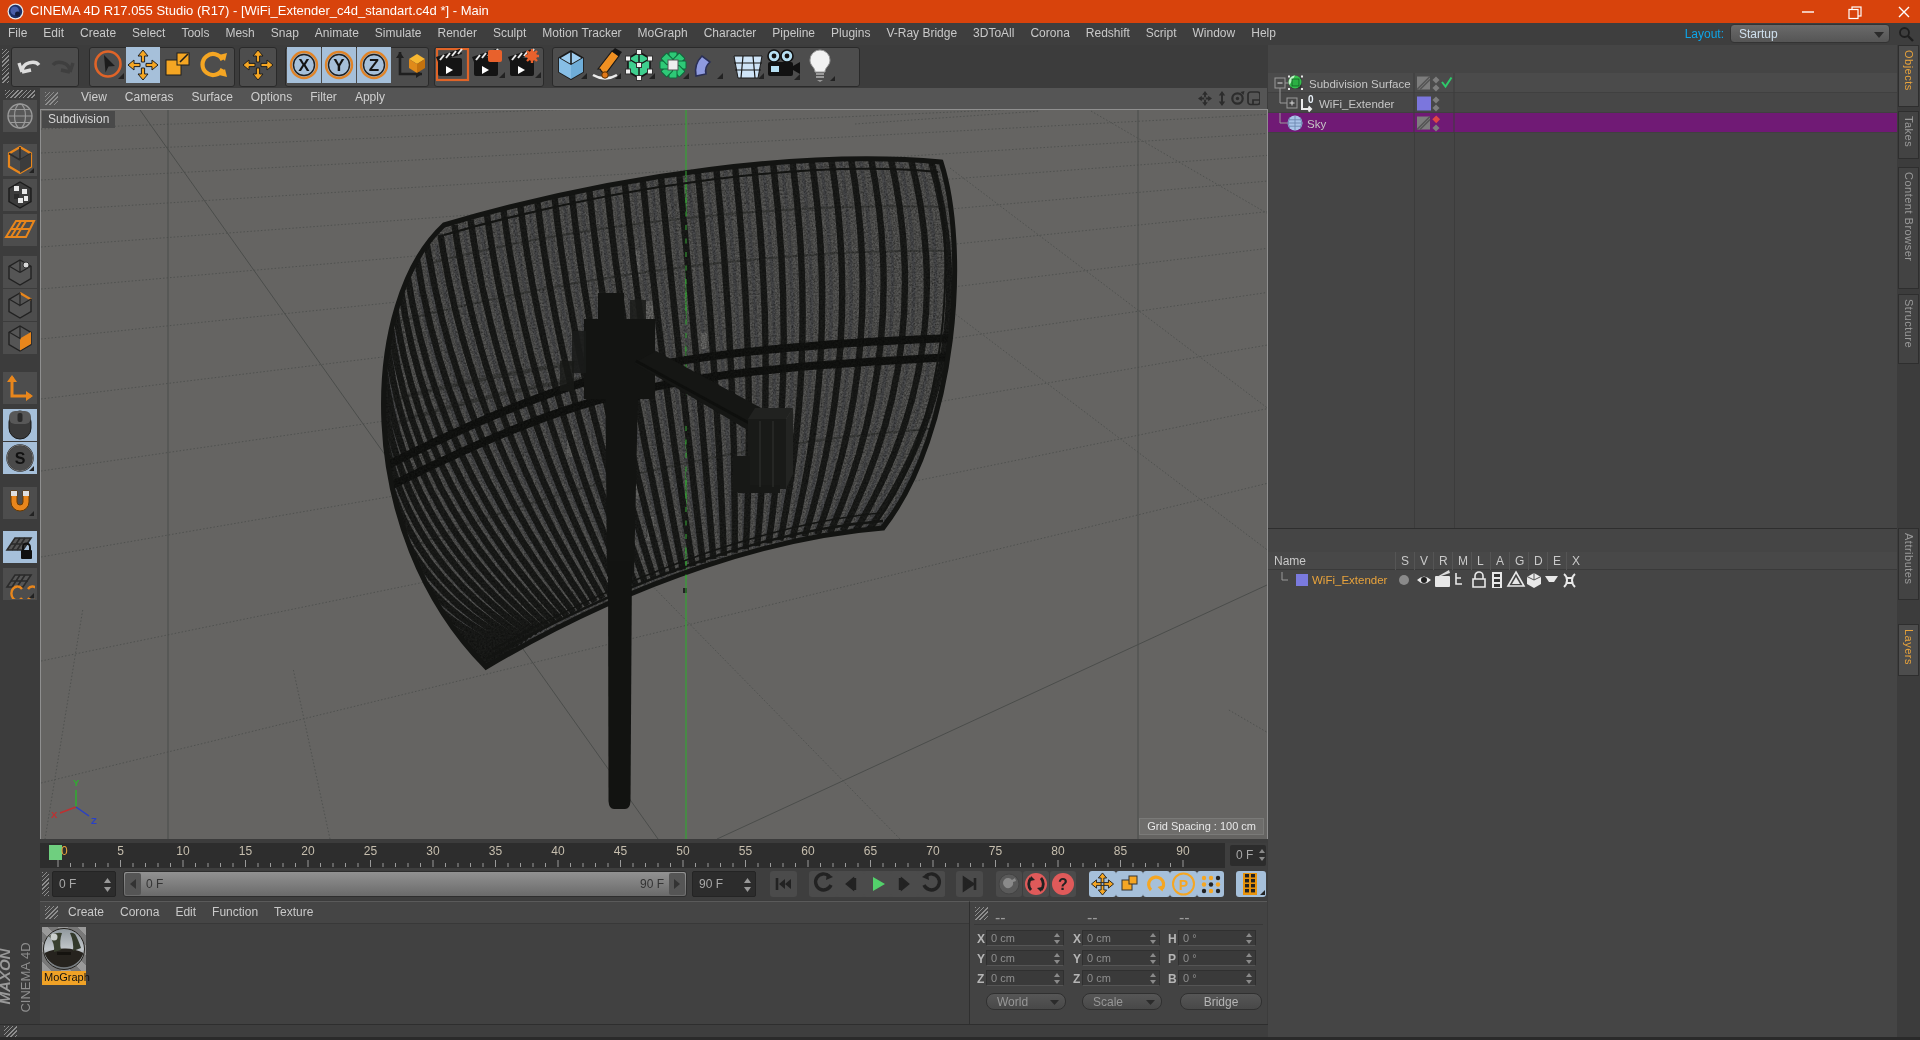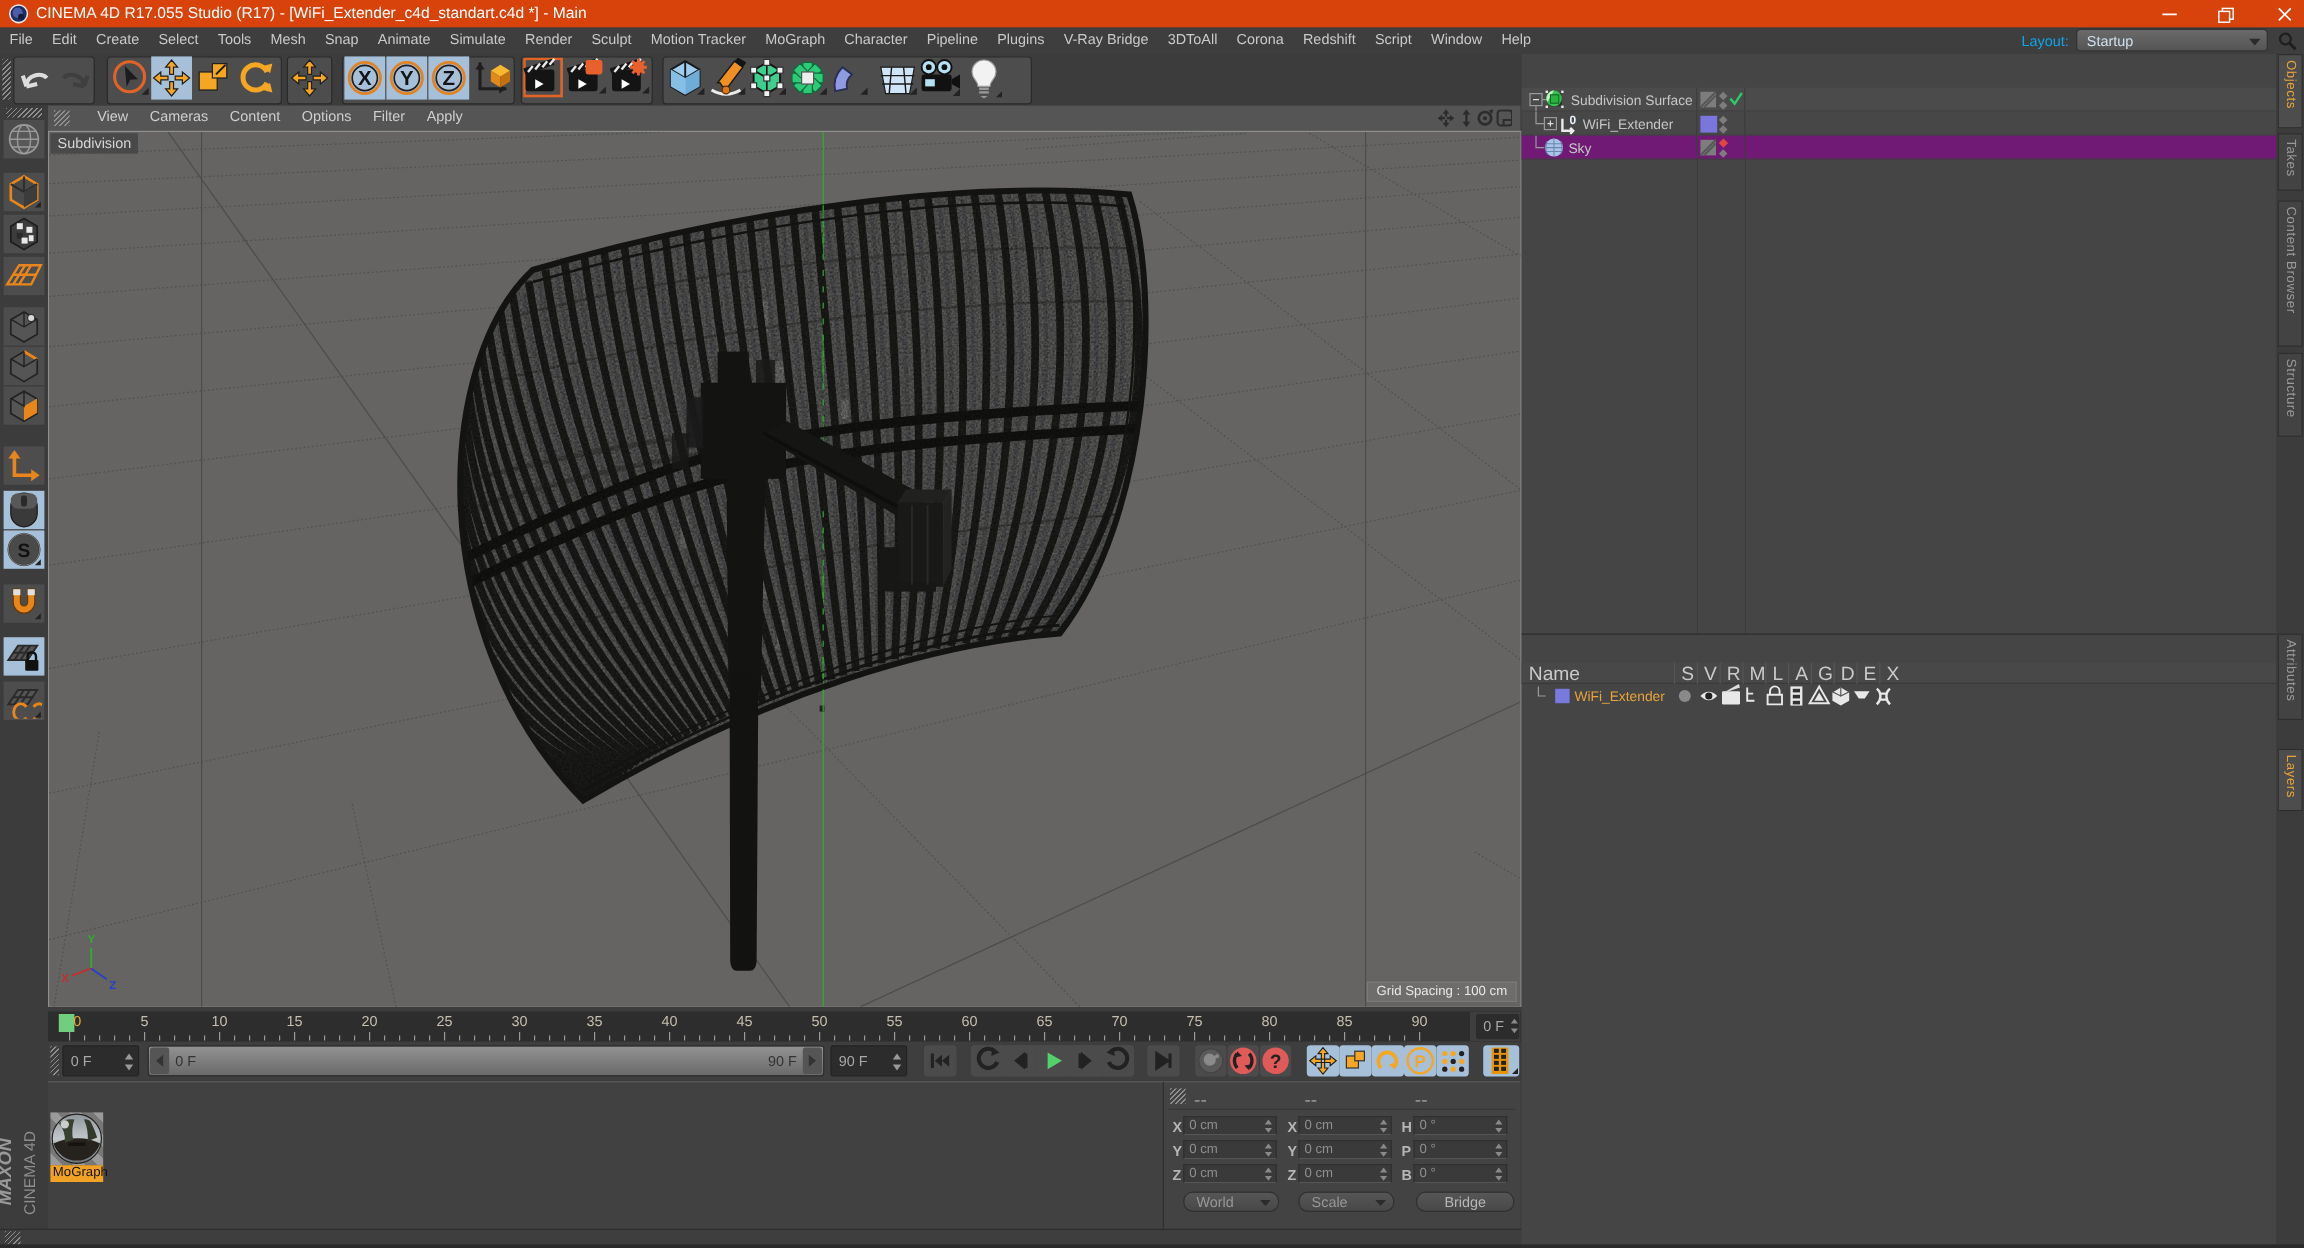--- a/index.html
+++ b/index.html
@@ -365,21 +365,21 @@
     </div><div class="lbtn" style="top:480px">
       <svg width="30" height="30">
         <g stroke="#2a2a2a" stroke-width="1.6">
           <path d="M2,18 L10,6 h16 L18,18 z" fill="#555"></path>
           <path d="M6,12 h17 M15,6 l-8,12 M20,6 l-8,12"></path>
         </g>
         <path d="M17,20 a6,7 0 1 0 0,9 M23,20 a6,7 0 1 1 0,9" stroke="#e8861c" stroke-width="2.4" fill="none"></path>
         <path d="M24,29 l5,0 0,-5 z" fill="#222"></path>
       </svg>
     </div></div>
-<div id="vpmenu" class="abs"><span class="grip"></span><span class="m" style="margin-left:12px">View</span><span class="m">Cameras</span><span class="m">Content</span><span class="m">Options</span><span class="m">Filter</span><span class="m">Apply</span>
+<div id="vpmenu" class="abs"><span class="grip"></span><span class="m" style="margin-left:12px">View</span><span class="m">Cameras</span><span class="m">Surface</span><span class="m">Options</span><span class="m">Filter</span><span class="m">Apply</span>
 <svg style="position:absolute;right:7px;top:3px" width="62" height="15">
 <path d="M7,0 l2.8,3.8 h-1.9 v2.4 h-1.8 v-2.4 h-1.9 z M7,15 l-2.8,-3.8 h1.9 v-2.4 h1.8 v2.4 h1.9 z M0,7.5 l3.8,-2.8 v1.9 h2.4 v1.8 h-2.4 v1.9 z M14,7.5 l-3.8,-2.8 v1.9 h-2.4 v1.8 h2.4 v1.9 z" fill="#2c2c2c"></path>
 <path d="M24,0 l3.2,4.5 h-2.2 v6 h-2 v-6 h-2.2 z M24,15 l-3.2,-4.5 h2.2 v-6 h2 v6 h2.2 z" fill="#2c2c2c"></path>
 <g transform="translate(33,0)">
         <circle cx="6.5" cy="7.5" r="5.2" fill="none" stroke="#2c2c2c" stroke-width="2.2"></circle>
         <circle cx="6.5" cy="7.5" r="1.7" fill="#2c2c2c"></circle>
         <path d="M9.5,1 l4,-1 -1,4 z" fill="#2c2c2c"></path>
       </g>
 <g transform="translate(50,1)">
         <rect x="0" y="0" width="12" height="12.5" rx="2.5" fill="none" stroke="#2c2c2c" stroke-width="1.7"></rect>
@@ -810,20 +810,21 @@
           <rect x="15" y="8" width="4" height="3.4"></rect>
           <rect x="9" y="13" width="4" height="3.4"></rect>
           <rect x="15" y="13" width="4" height="3.4"></rect>
           <rect x="9" y="18" width="4" height="3.4"></rect>
           <rect x="15" y="18" width="4" height="3.4"></rect>
         </g>
         <path d="M24,24 l5,0 0,-5 z" fill="#222"></path>
       </svg></div>
 </div>
 <div id="matpanel" class="abs">
+<div class="pmenu"><span class="grip"></span><span class="m">Create</span><span class="m">Corona</span><span class="m">Edit</span><span class="m">Function</span><span class="m">Texture</span></div>
 <div class="abs" style="left:2px;top:25px;width:44px;height:44px;background:repeating-linear-gradient(45deg,#9a9a9a 0 7px,#787878 7px 14px)">
 <svg width="44" height="44">
         <defs>
           <linearGradient id="sky" x1="0" y1="0" x2="0" y2="1">
             <stop offset="0" stop-color="#8f979c"></stop>
             <stop offset="0.5" stop-color="#c2c7cb"></stop>
             <stop offset="1" stop-color="#6a7074"></stop>
           </linearGradient>
         </defs>
 <circle cx="22" cy="22" r="20.5" fill="url(#sky)"></circle>
@@ -945,21 +946,21 @@
         <path d="M149,16.5 L162,3.5 M152,16.5 L162,6.5" stroke="#555" stroke-width="1.6"></path>
   <rect x="165.5" y="3.5" width="5.5" height="5.5" transform="rotate(45 168.2 6.2)" fill="#e04545"></rect>
   <rect x="165.5" y="12.5" width="5" height="5" transform="rotate(45 168 15)" fill="#7d7d7d"></rect>
   <line x1="186" y1="0" x2="186" y2="20" stroke="#3c3c3c"></line>
  </svg>
 </div>
 <div class="abs" style="left:146px;top:88px;width:1px;height:395px;background:#3c3c3c"></div>
 <div class="abs" style="left:186px;top:88px;width:1px;height:395px;background:#3c3c3c"></div>
 </div>
 <div id="layerpanel" class="abs">
-<div class="abs" style="left:0;top:23px;width:629px;height:18px;background:#484848;border-bottom:1px solid #3a3a3a;color:#c9c9c9;font-size:16px">
+<div class="abs" style="left:0;top:23px;width:629px;height:18px;background:#484848;border-bottom:1px solid #3a3a3a;color:#c9c9c9;font-size:12px">
 <span style="position:absolute;left:6px;top:2px">Name</span>
       <span style="position:absolute;left:133px;top:2px">S</span>
       <span style="position:absolute;left:127px;top:0;width:1px;height:18px;background:#555"></span>
       <span style="position:absolute;left:152px;top:2px">V</span>
       <span style="position:absolute;left:146px;top:0;width:1px;height:18px;background:#555"></span>
       <span style="position:absolute;left:171px;top:2px">R</span>
       <span style="position:absolute;left:165px;top:0;width:1px;height:18px;background:#555"></span>
       <span style="position:absolute;left:190px;top:2px">M</span>
       <span style="position:absolute;left:184px;top:0;width:1px;height:18px;background:#555"></span>
       <span style="position:absolute;left:209px;top:2px">L</span>

